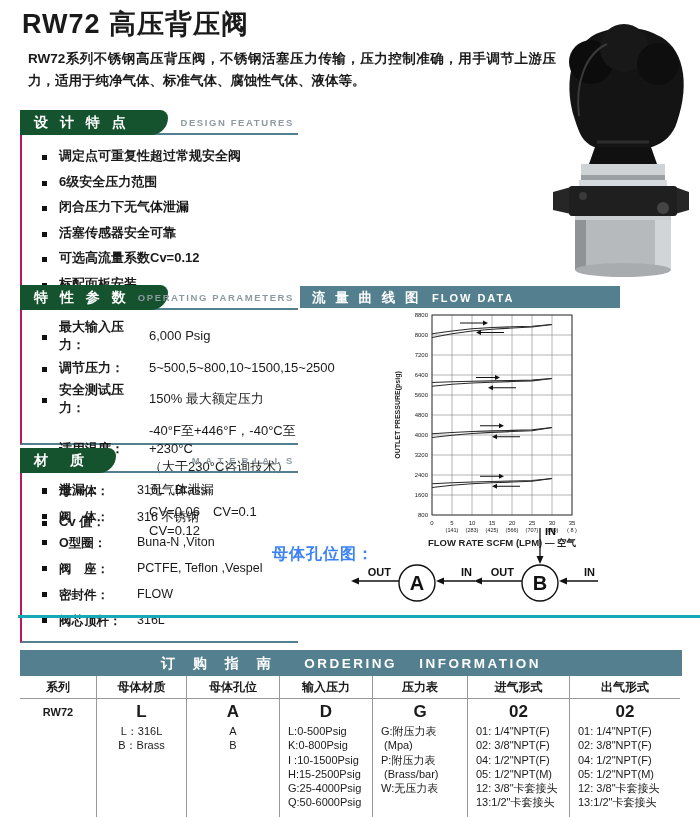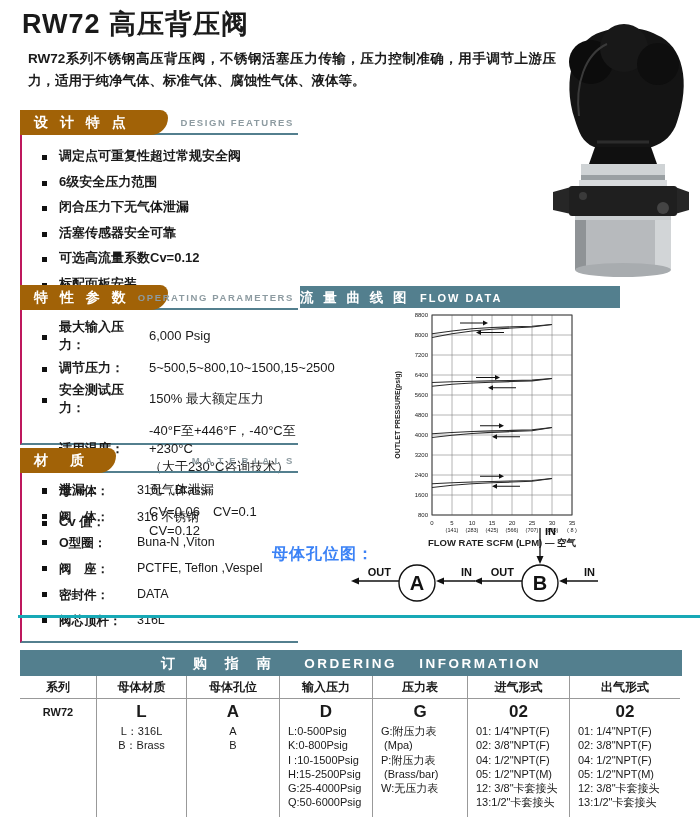--- a/index.html
+++ b/index.html
@@ -9,42 +9,42 @@
 
   
   .title { position:absolute; left:22px; top:6px; font-size:27px; font-weight:bold; letter-spacing:1px; }
   .intro { position:absolute; left:28px; top:48px; width:528px; font-size:13.5px; font-weight:bold; line-height:1.62; text-align:justify; }
   .product { position:absolute; left:545px; top:20px; }
 
   
   .sec { position:absolute; left:20px; width:278px; }
   .sec-banner { position:relative; height:25px; border-bottom:2.5px solid #537f8e; }
   .tab { position:absolute; left:0; top:0; height:25px; min-width:148px; padding:0 18px 0 14px;
-         background:#a16207; color:#fff; font-size:14px; font-weight:bold; letter-spacing:4px;
+         background:#14532d; color:#fff; font-size:14px; font-weight:bold; letter-spacing:4px;
          line-height:25px; border-radius:0 10px 22px 0; }
   .tab.small { min-width:96px; }
   .sec-en { position:absolute; right:4px; top:7px; font-size:9.5px; font-weight:bold;
             color:#8d9ba1; letter-spacing:1.6px; white-space:nowrap; }
   .sec-body { border-left:2px solid #be185d; padding:12px 0 0 14px; }
   .sec-body.closed { border-bottom:2.5px solid #537f8e; }
 
   .feat-item { display:flex; align-items:baseline; font-size:13px; font-weight:bold; margin-bottom:7.5px; }
   .bullet { flex:0 0 auto; width:5px; height:5px; background:#111; margin:0 12px 2px 6px; display:inline-block; }
 
   .prow { display:flex; align-items:center; margin-bottom:4.5px; font-size:13px; }
   .prow .bullet { margin-top:5px; }
   .plabel { flex:0 0 90px; font-weight:bold; }
   .pval { flex:1; line-height:1.4; }
   .mrow { display:flex; align-items:flex-start; margin-bottom:9px; font-size:12.5px; }
   .mrow .bullet { margin-top:5px; }
   .mlabel { flex:0 0 78px; font-weight:bold; }
 
   
   .flow-banner { position:absolute; left:300px; top:286px; width:320px; height:22px; background:#537f8e;
-                 color:#fff; line-height:22px; white-space:nowrap; }
+                 color:#fff; line-height:22px; padding-left:12px; white-space:nowrap; }
   .flow-banner .cn { font-size:13.5px; font-weight:bold; letter-spacing:3px; }
   .flow-banner .en { font-size:11px; font-weight:bold; letter-spacing:2px; margin-left:6px; }
   .chart-wrap { position:absolute; left:332px; top:308px; width:360px; height:245px; }
 
   
   .holes-label { position:absolute; left:272px; top:544px; font-size:16px; font-weight:bold;
                  color:#3b82f6; letter-spacing:1px; }
   .holes-wrap { position:absolute; left:340px; top:528px; }
 
   .teal-rule { position:absolute; left:18px; top:615px; width:682px; height:2.5px; background:#17a9b6; }
@@ -219,21 +219,21 @@
             <span>Buna-N ,Viton</span>
           </div>
           <div class="mrow">
             <span class="bullet"></span>
             <span class="mlabel">阀　座：</span>
             <span>PCTFE, Teflon ,Vespel</span>
           </div>
           <div class="mrow">
             <span class="bullet"></span>
             <span class="mlabel">密封件：</span>
-            <span>DATA</span>
+            <span>FLOW</span>
           </div>
           <div class="mrow">
             <span class="bullet"></span>
             <span class="mlabel">阀芯顶杆：</span>
             <span>316L</span>
           </div>
         </div>
     </div>
   </section>
 

